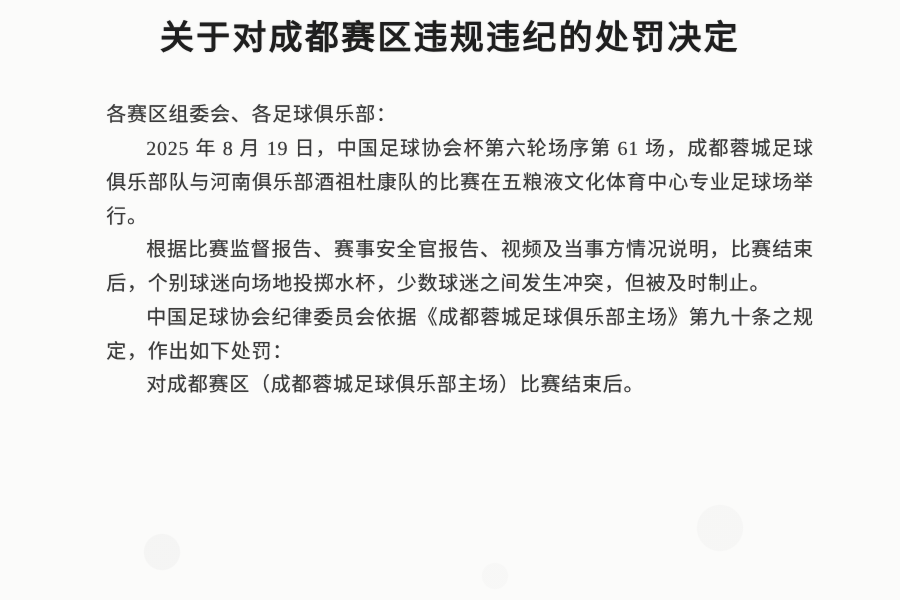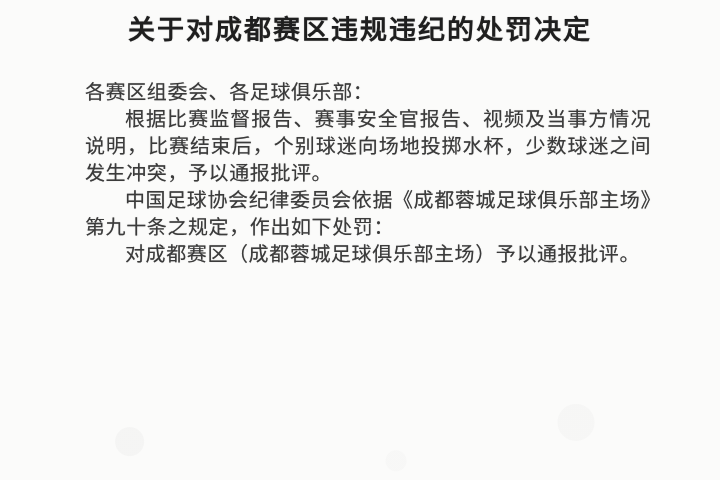--- a/index.html
+++ b/index.html
@@ -34,21 +34,21 @@
     font-weight: bold;
     color: var(--title-color);
     text-align: center;
     letter-spacing: 2px;
     margin-left: -15px;  
     margin-bottom: 32px;
     text-shadow: 0 0 1px rgba(0,0,0,0.35);
   }
   .doc-body {
     width: 566px;
-    font-size: 20px;
+    font-size: 16px;
     line-height: 27px;
     letter-spacing: 0.6px;
     text-align: justify;
     text-shadow: 0 0 0.7px rgba(60,60,60,0.55);
   }
   .doc-body p {
     margin: 0;
   }
   .doc-body p.indent {
     text-indent: 2em;
@@ -56,21 +56,22 @@
 </style>
 </head>
 <body>
 
 <div class="doc-page">
   <h1 class="doc-title">关于对成都赛区违规违纪的处罚决定</h1>
 
   <div class="doc-body">
     <p>各赛区组委会、各足球俱乐部：</p>
 
+    <p class="indent">2025 年 8 月 19 日，中国足球协会杯第六轮场序第 61 场，成都蓉城足球俱乐部队与河南俱乐部酒祖杜康队的比赛在五粮液文化体育中心专业足球场举行。</p>
 
-    <p class="indent">根据比赛监督报告、赛事安全官报告、视频及当事方情况说明，比赛结束后，个别球迷向场地投掷水杯，少数球迷之间发生冲突，予以通报批评。</p>
+    <p class="indent">根据比赛监督报告、赛事安全官报告、视频及当事方情况说明，比赛结束后，个别球迷向场地投掷水杯，少数球迷之间发生冲突，但被及时制止。</p>
 
     <p class="indent">中国足球协会纪律委员会依据《成都蓉城足球俱乐部主场》第九十条之规定，作出如下处罚：</p>
 
-    <p class="indent">对成都赛区（成都蓉城足球俱乐部主场）予以通报批评。</p>
+    <p class="indent">对成都赛区（成都蓉城足球俱乐部主场）比赛结束后。</p>
 
   </div>
 </div>
 
 </body></html>

